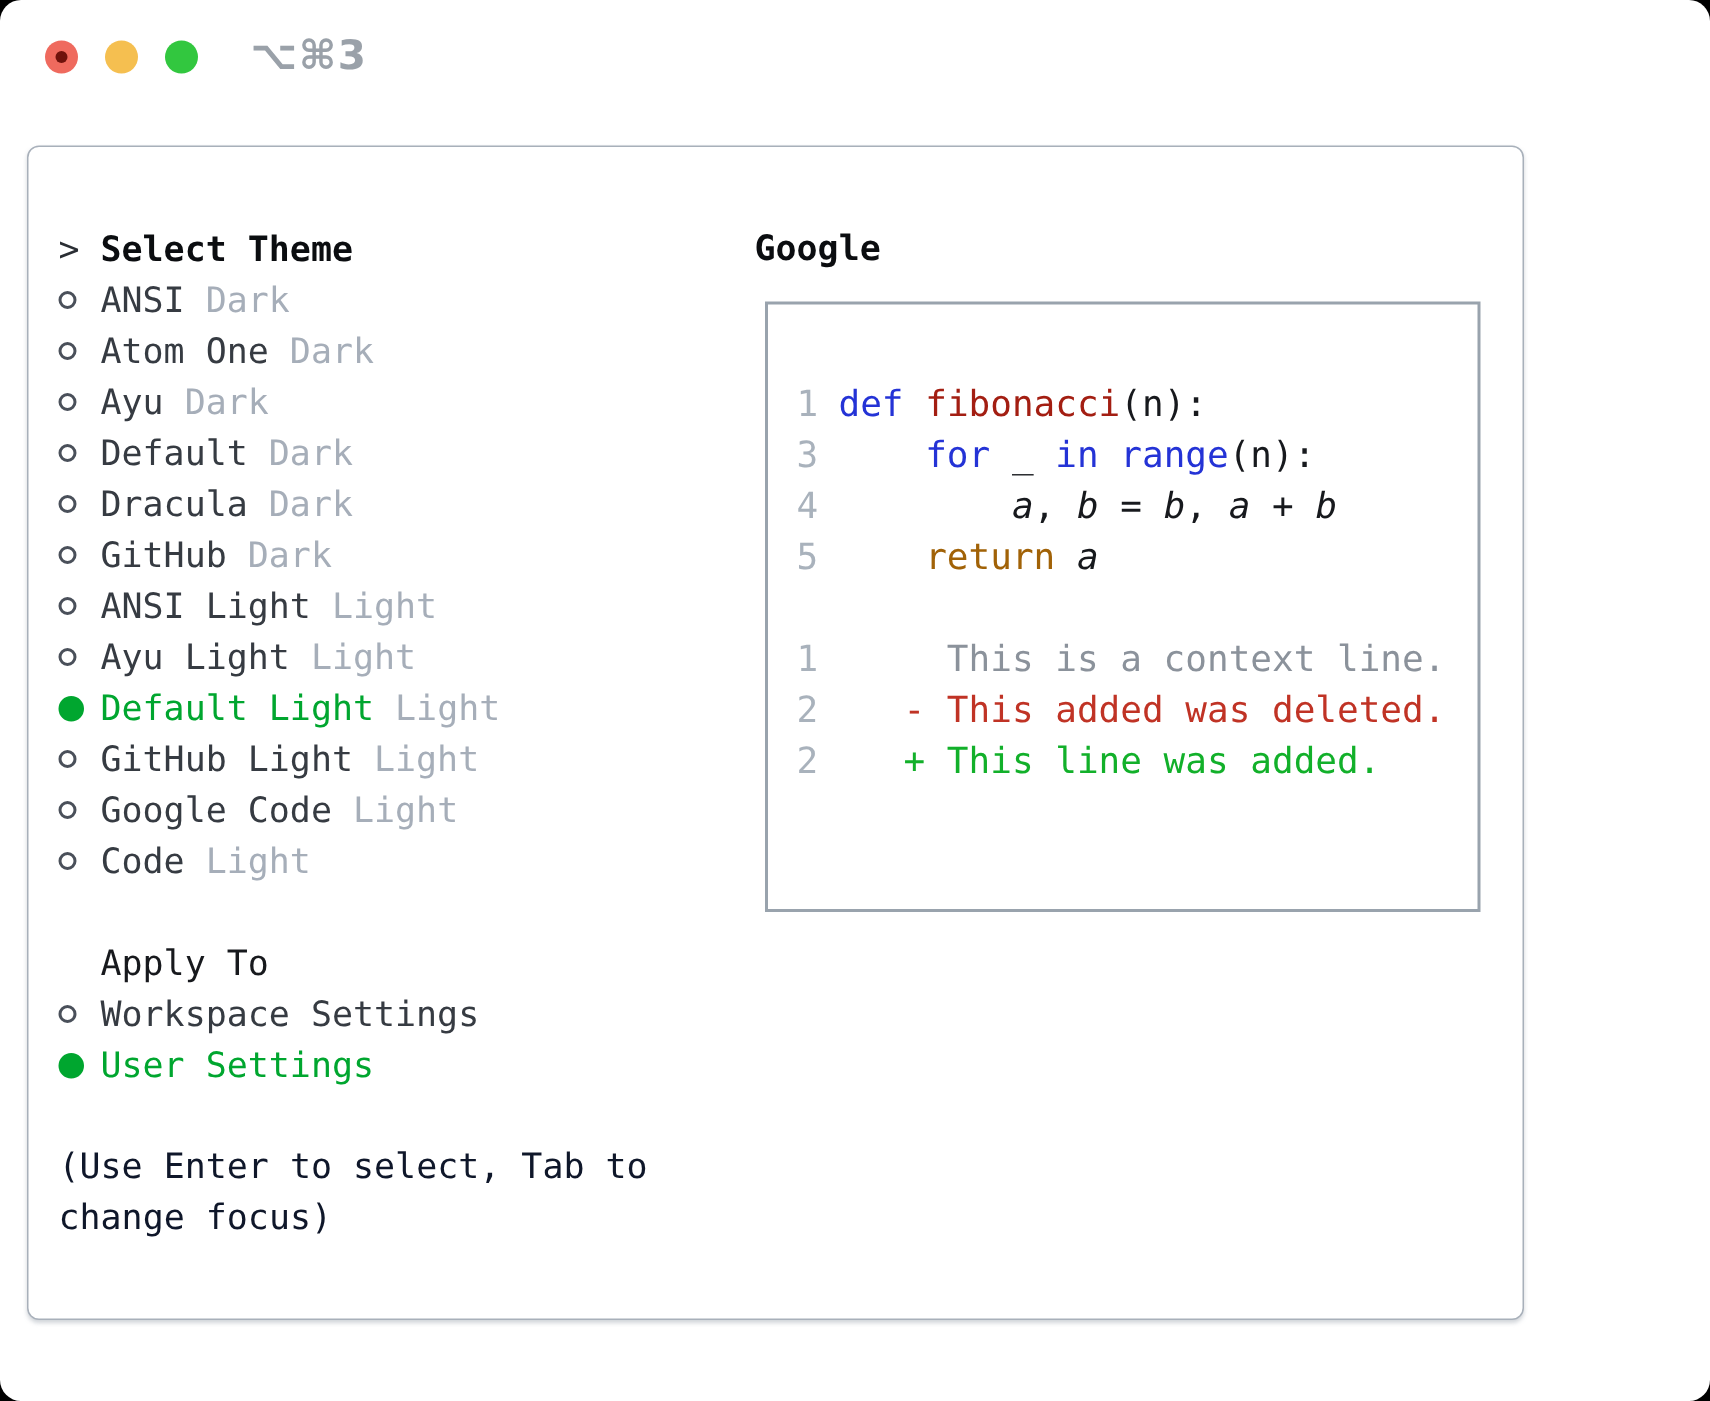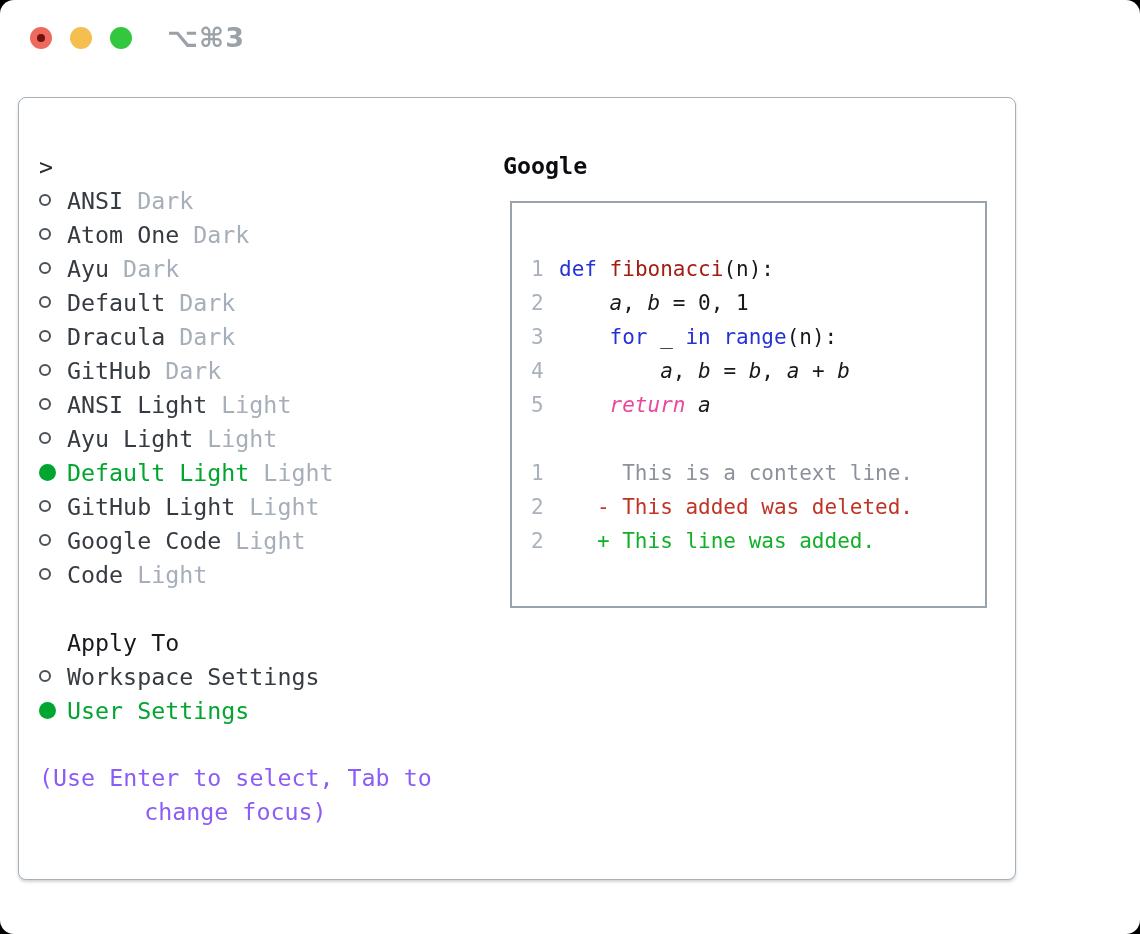--- a/index.html
+++ b/index.html
@@ -37,32 +37,32 @@
   .hdr-label { font-weight:bold; color:#0b0d10; }
   .subhdr-label { color:#17191d; }
   .radio {
     width:12px; height:12px; border:2.2px solid #4a505a; border-radius:50%;
     display:inline-block;
   }
   .radio.on { width:17px; height:17px; border:none; }
   .nm  { color:#363b42; }
   .sfx { color:#a6aeb9; }
   .spacer { height:34px; }
-  .hint { color:#8b5cf6; white-space:pre-line; line-height:34px;text-align:center; }
+  .hint { color:#0f172a; white-space:pre-line; line-height:34px; }
   
   .preview-header {
     position:absolute; left:484px; top:51px; height:34px; line-height:34px;
     font-size:23.3px; font-weight:bold; color:#0b0d10;
   }
   .preview-box {
     position:absolute; left:491px; top:103px; width:477px; height:407px;
     border:2px solid #99a3ad; background:#fff; overflow:hidden;
     padding:49px 0 0 19px;
   }
-  .code-row { height:34px; line-height:34px; font-size:21px; white-space:pre; }
+  .code-row { height:34px; line-height:34px; font-size:24px; white-space:pre; }
   .lnum { display:inline-block; width:28px; color:#a9b2bc; }
   .ital { font-style:italic; }
 </style>
 </head>
 <body>
 
 <div class="page">
   <div class="window">
 
     <span class="tl tl-red" style="background: rgb(239, 106, 94);">
@@ -70,20 +70,21 @@
     </span>
     <span class="tl tl-yellow" style="background: rgb(245, 191, 80);"></span>
     <span class="tl tl-green" style="background: rgb(50, 199, 63);"></span>
     <span class="win-title" style="color: rgb(154, 161, 169);">⌥⌘3</span>
 
     <div class="panel">
 
       <div class="left-col">
         <div class="row">
           <span class="marker arrow">&gt;</span>
+          <span class="hdr-label">Select Theme</span>
         </div>
         <div id="theme-items">
             <div class="row"><span class="marker"><span class="radio"></span></span><span class="nm">ANSI</span><span class="sfx"> Dark</span></div>
             <div class="row"><span class="marker"><span class="radio"></span></span><span class="nm">Atom One</span><span class="sfx"> Dark</span></div>
             <div class="row"><span class="marker"><span class="radio"></span></span><span class="nm">Ayu</span><span class="sfx"> Dark</span></div>
             <div class="row"><span class="marker"><span class="radio"></span></span><span class="nm">Default</span><span class="sfx"> Dark</span></div>
             <div class="row"><span class="marker"><span class="radio"></span></span><span class="nm">Dracula</span><span class="sfx"> Dark</span></div>
             <div class="row"><span class="marker"><span class="radio"></span></span><span class="nm">GitHub</span><span class="sfx"> Dark</span></div>
             <div class="row"><span class="marker"><span class="radio"></span></span><span class="nm">ANSI Light</span><span class="sfx"> Light</span></div>
             <div class="row"><span class="marker"><span class="radio"></span></span><span class="nm">Ayu Light</span><span class="sfx"> Light</span></div>
@@ -106,24 +107,23 @@
 
         <div class="spacer"></div>
 
         <div class="hint">(Use Enter to select, Tab to
 change focus)</div>
       </div>
 
       <div class="preview-header">Google</div>
       <div class="preview-box" id="preview-box">
           <div class="code-row"><span class="lnum" style="color: rgb(169, 178, 188);">1</span><span style="color: rgb(36, 51, 214);">def</span><span style="color: rgb(23, 25, 29);"> </span><span style="color: rgb(163, 30, 18);">fibonacci</span><span style="color: rgb(23, 25, 29);">(n):</span></div>
-          <div class="code-row"><span class="lnum" style="color: rgb(169, 178, 188);">2</span><span style="color: rgb(23, 25, 29);">    </span><span class="ital" style="color: rgb(23, 25, 29);">a</span><span style="color: rgb(23, 25, 29);">, </span><span class="ital" style="color: rgb(23, 25, 29);">b</span><span style="color: rgb(23, 25, 29);"> = 0, 1</span></div>
           <div class="code-row"><span class="lnum" style="color: rgb(169, 178, 188);">3</span><span style="color: rgb(23, 25, 29);">    </span><span style="color: rgb(36, 51, 214);">for</span><span style="color: rgb(23, 25, 29);"> _ </span><span style="color: rgb(36, 51, 214);">in</span><span style="color: rgb(23, 25, 29);"> </span><span style="color: rgb(36, 51, 214);">range</span><span style="color: rgb(23, 25, 29);">(n):</span></div>
           <div class="code-row"><span class="lnum" style="color: rgb(169, 178, 188);">4</span><span style="color: rgb(23, 25, 29);">        </span><span class="ital" style="color: rgb(23, 25, 29);">a</span><span style="color: rgb(23, 25, 29);">, </span><span class="ital" style="color: rgb(23, 25, 29);">b</span><span style="color: rgb(23, 25, 29);"> = </span><span class="ital" style="color: rgb(23, 25, 29);">b</span><span style="color: rgb(23, 25, 29);">, </span><span class="ital" style="color: rgb(23, 25, 29);">a</span><span style="color: rgb(23, 25, 29);"> + </span><span class="ital" style="color: rgb(23, 25, 29);">b</span></div>
-          <div class="code-row"><span class="lnum" style="color: rgb(169, 178, 188);">5</span><span style="color: rgb(23, 25, 29);">    </span><span style="color: #ec4899; font-style: italic;">return</span><span style="color: rgb(23, 25, 29);"> </span><span class="ital" style="color: rgb(23, 25, 29);">a</span></div>
+          <div class="code-row"><span class="lnum" style="color: rgb(169, 178, 188);">5</span><span style="color: rgb(23, 25, 29);">    </span><span style="color: #a16207;">return</span><span style="color: rgb(23, 25, 29);"> </span><span class="ital" style="color: rgb(23, 25, 29);">a</span></div>
           <div class="code-row"><span class="lnum" style="color: rgb(169, 178, 188);"></span></div>
           <div class="code-row"><span class="lnum" style="color: rgb(169, 178, 188);">1</span><span style="color: rgb(139, 146, 155);">     This is a context line.</span></div>
           <div class="code-row"><span class="lnum" style="color: rgb(169, 178, 188);">2</span><span style="color: rgb(192, 51, 37);">   - This added was deleted.</span></div>
           <div class="code-row"><span class="lnum" style="color: rgb(169, 178, 188);">2</span><span style="color: rgb(18, 176, 42);">   + This line was added.</span></div>
         </div>
 
     </div>
   </div>
 </div>
 

